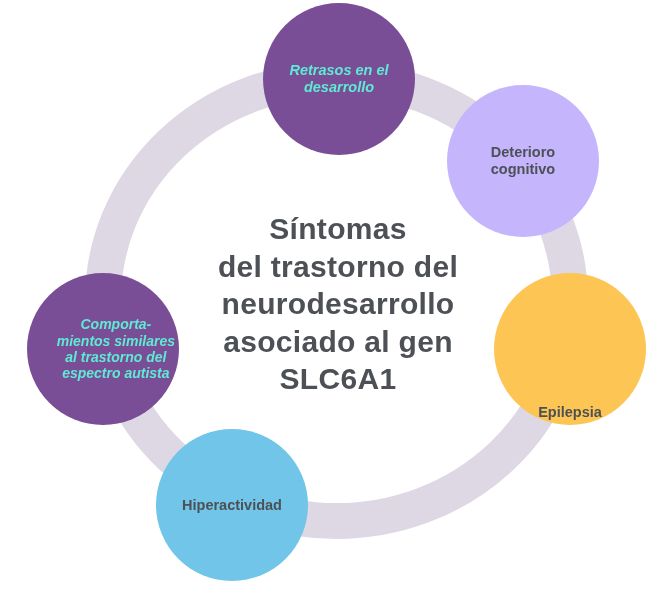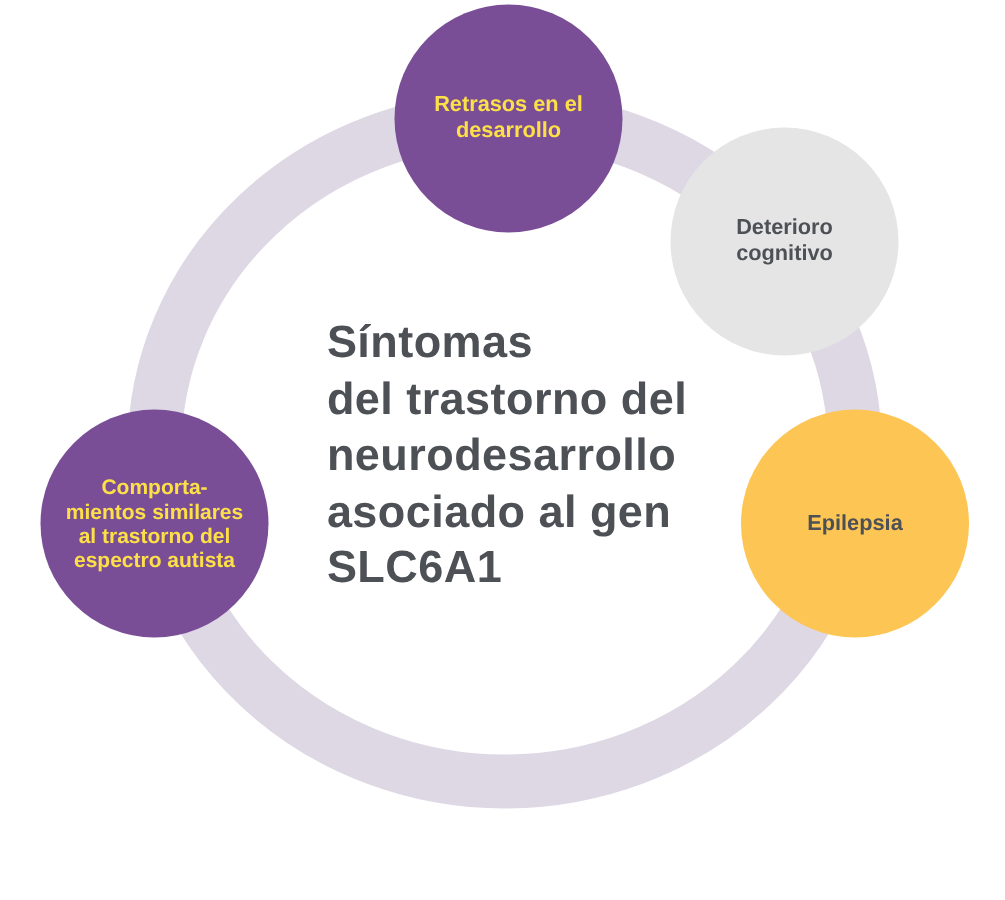--- a/index.html
+++ b/index.html
@@ -29,41 +29,42 @@
     align-items: center;
     justify-content: center;
     text-align: center;
     font-weight: bold;
     font-size: 14.5px;
     line-height: 1.17;
     white-space: pre-line;
     box-sizing: border-box;
     padding: 4px;
   }
-  .node.text-light { color: #fde047; }
+  .node.text-light { color: #5eead4; font-style: italic; }
   .node.text-dark  { color: #4d5156; }
 
   
   .n0 { left: 263px; top: 3px; }    
   .n1 { left: 447px; top: 85px; }   
   .n2 { left: 494px; top: 273px; }  
   .n3 { left: 362px; top: 429px; }  
   .n4 { left: 156px; top: 429px; }  
   .n5 { left: 27px;  top: 273px; font-size: 14px; }  
   .n6 { left: 81px;  top: 83px; }   
 
   .center-title {
     position: absolute;
     left: 153px;
     top: 208px;
     width: 370px;
     height: 192px;
     display: flex;
     align-items: center;
     justify-content: center;
+    text-align: center;
     font-weight: bold;
     font-size: 30px;
     line-height: 1.25;
     letter-spacing: 0.3px;
     color: #4d5156;
     white-space: pre-line;
   }
 </style>
 </head>
 <body>
@@ -72,32 +73,35 @@
 
   <svg class="ring-svg" width="670" height="600" viewBox="0 0 670 600">
     <ellipse cx="336.5" cy="300" rx="233.5" ry="221" fill="none" stroke-width="36" stroke="#ded8e5"></ellipse>
   </svg>
 
   <div class="node n0 text-light" style="background-color: rgb(122, 78, 151);">
     <span>Retrasos en el
 desarrollo</span>
   </div>
 
-  <div class="node n1 text-dark" style="background-color: #e5e5e5;">
+  <div class="node n1 text-dark" style="background-color: #c4b5fd;">
     <span>Deterioro
 cognitivo</span>
   </div>
 
-  <div class="node n2 text-dark" style="background-color: rgb(253, 197, 83);">
+  <div class="node n2 text-dark" style="background-color: rgb(253, 197, 83); align-items: flex-end;">
     <span>Epilepsia</span>
   </div>
 
 
+  <div class="node n4 text-dark" style="background-color: rgb(112, 197, 232);">
+    <span>Hiperactividad</span>
+  </div>
 
-  <div class="node n5 text-light" style="background-color: rgb(122, 78, 151);">
+  <div class="node n5 text-light" style="background-color: rgb(122, 78, 151); justify-content: flex-end;">
     <span>Comporta-
 mientos similares
 al trastorno del
 espectro autista</span>
   </div>
 
 
   <div class="center-title">Síntomas
 del trastorno del
 neurodesarrollo

